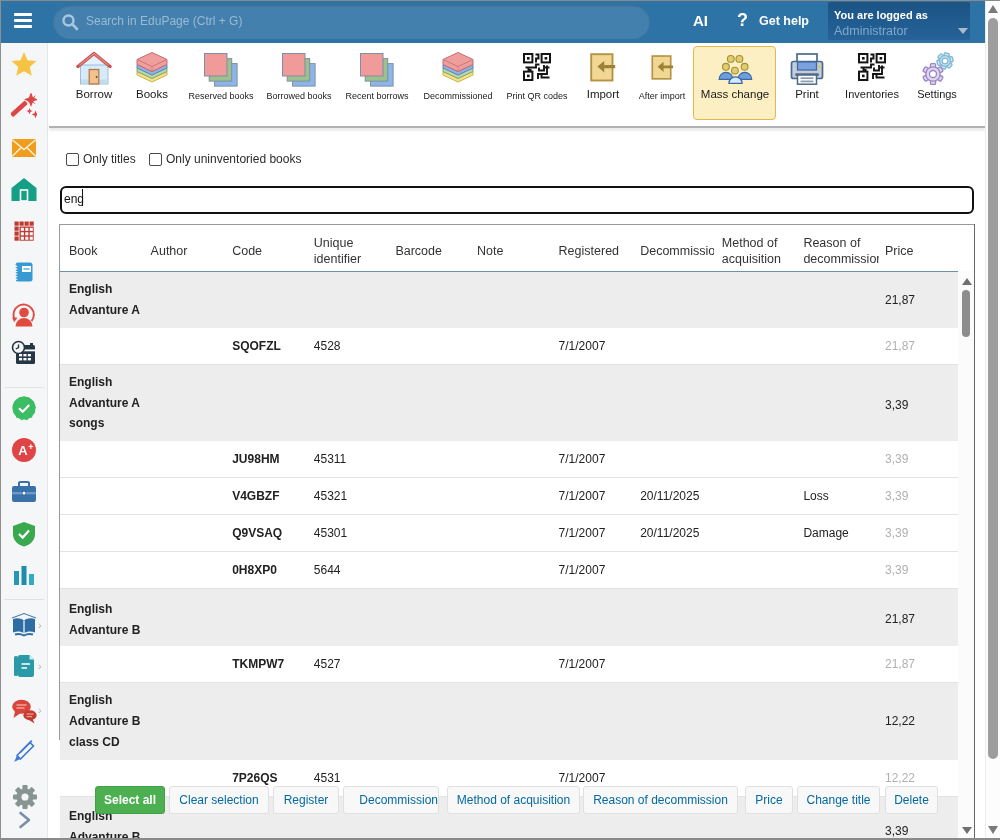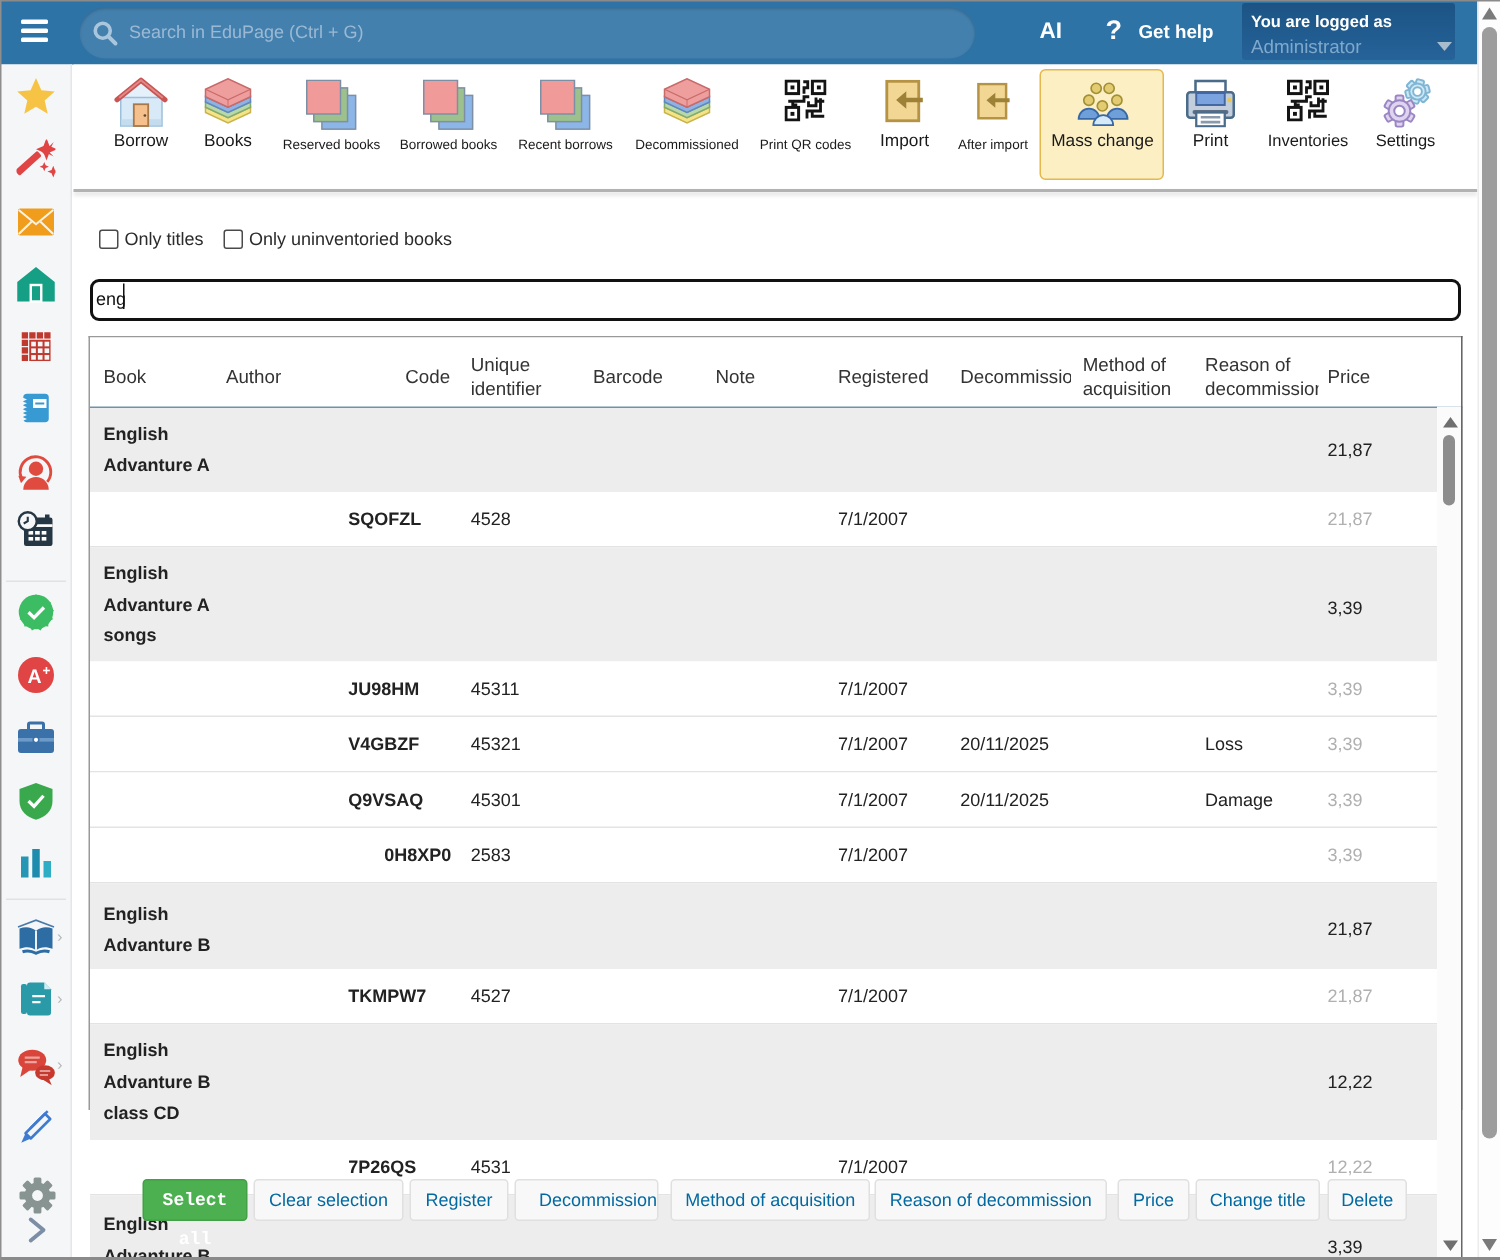--- a/index.html
+++ b/index.html
@@ -372,21 +372,21 @@
 <div class="cblabel" style="left:83px;top:152px;">Only titles</div>
 <div class="cb" style="left:149px;top:153px;"></div>
 <div class="cblabel" style="left:166px;top:152px;">Only uninventoried books</div>
 <div class="abs" id="searchinput"></div>
 <div class="abs" id="eng">eng</div>
 <div class="abs" id="cursor"></div>
 <div class="abs" id="tablewrap">
 <div class="abs" style="left:0;top:0;width:915px;height:47px;background:#fff;border-bottom:1px solid #7191ab;"></div>
 <div class="hcell" style="left:9px;top:19px;">Book</div>
 <div class="hcell" style="left:90.6px;top:19px;">Author</div>
-<div class="hcell" style="left:172.2px;top:19px;margin-left:38px;">Code</div>
+<div class="hcell" style="left:172.2px;top:19px;">Code</div>
 <div class="hcell" style="left:253.8px;top:11px;">Unique<br>identifier</div>
 <div class="hcell" style="left:335.4px;top:19px;">Barcode</div>
 <div class="hcell" style="left:417px;top:19px;">Note</div>
 <div class="hcell" style="left:498.6px;top:19px;">Registered</div>
 <div class="hcell" style="left:580.2px;top:19px;width:74px;overflow:hidden;height:16px;">Decommissioned</div>
 <div class="hcell" style="left:661.8px;top:11px;">Method of<br>acquisition</div>
 <div class="hcell" style="left:743.4px;top:11px;width:76px;overflow:hidden;height:32px;">Reason of<br>decommissioned</div>
 <div class="hcell" style="left:825px;top:19px;">Price</div>
 <div class="row gray" style="top:47px;height:56px;"></div>
     <div class="cell bold" style="left:9px;top:57px;">English</div>
@@ -415,22 +415,22 @@
     <div class="cell" style="left:743.4px;top:264px;">Loss</div>
     <div class="cell pgray" style="left:825px;top:264px;">3,39</div>
 <div class="row" style="top:290px;height:37px;border-bottom:1px solid #e3e3e3;background:#fff;"></div>
     <div class="cell bold" style="left:172.2px;top:301px;">Q9VSAQ</div>
     <div class="cell" style="left:253.8px;top:301px;">45301</div>
     <div class="cell" style="left:498.6px;top:301px;">7/1/2007</div>
     <div class="cell" style="left:580.2px;top:301px;">20/11/2025</div>
     <div class="cell" style="left:743.4px;top:301px;">Damage</div>
     <div class="cell pgray" style="left:825px;top:301px;">3,39</div>
 <div class="row" style="top:327px;height:37px;border-bottom:1px solid #e3e3e3;background:#fff;"></div>
-    <div class="cell bold" style="left:172.2px;top:338px;margin-left:24px;">0H8XP0</div>
-    <div class="cell" style="left:253.8px;top:338px;">2583</div>
+    <div class="cell bold" style="left:172.2px;top:338px;">0H8XP0</div>
+    <div class="cell" style="left:253.8px;top:338px;">5644</div>
     <div class="cell" style="left:498.6px;top:338px;">7/1/2007</div>
     <div class="cell pgray" style="left:825px;top:338px;">3,39</div>
 <div class="row gray" style="top:364px;height:57px;"></div>
     <div class="cell bold" style="left:9px;top:377px;">English</div>
     <div class="cell bold" style="left:9px;top:398px;">Advanture B</div>
     <div class="cell" style="left:825px;top:387px;">21,87</div>
 <div class="row" style="top:421px;height:37px;border-bottom:1px solid #e3e3e3;background:#fff;"></div>
     <div class="cell bold" style="left:172.2px;top:432px;">TKMPW7</div>
     <div class="cell" style="left:253.8px;top:432px;">4527</div>
     <div class="cell" style="left:498.6px;top:432px;">7/1/2007</div>
@@ -448,21 +448,21 @@
 <div class="row gray" style="top:572px;height:44px;"></div>
     <div class="cell bold" style="left:9px;top:584px;">English</div>
     <div class="cell bold" style="left:9px;top:605px;">Advanture B</div>
     <div class="cell" style="left:825px;top:599px;">3,39</div>
 </div>
 <div class="abs" id="innersb"></div>
 <div class="abs" id="innersbthumb"></div>
 <div class="arrow" style="left:962px;top:278px;border-left:5px solid transparent;border-right:5px solid transparent;border-bottom:7px solid #6f6f6f;"></div>
 <div class="arrow" style="left:962px;top:827px;border-left:5px solid transparent;border-right:5px solid transparent;border-top:7px solid #6f6f6f;"></div>
 <div class="abs" id="tableright"></div>
-<div class="btn" id="selectall" style="left:95px;width:70px;font-family:Liberation Mono, monospace;">Select all</div>
+<div class="btn" id="selectall" style="left:95px;width:70px;">Select all</div>
 <div class="btn" style="left:169px;width:100px;">Clear selection</div>
 <div class="btn" style="left:273px;width:66px;">Register</div>
 <div class="btn" style="left:343px;width:96px;text-align:right;">Decommission</div>
 <div class="btn" style="left:447px;width:133px;">Method of acquisition</div>
 <div class="btn" style="left:583px;width:155px;">Reason of decommission</div>
 <div class="btn" style="left:745px;width:48px;">Price</div>
 <div class="btn" style="left:797px;width:83px;">Change title</div>
 <div class="btn" style="left:885px;width:53px;">Delete</div>
 <div class="abs" id="outersb"></div>
 <div class="abs" id="outersbthumb"></div>

